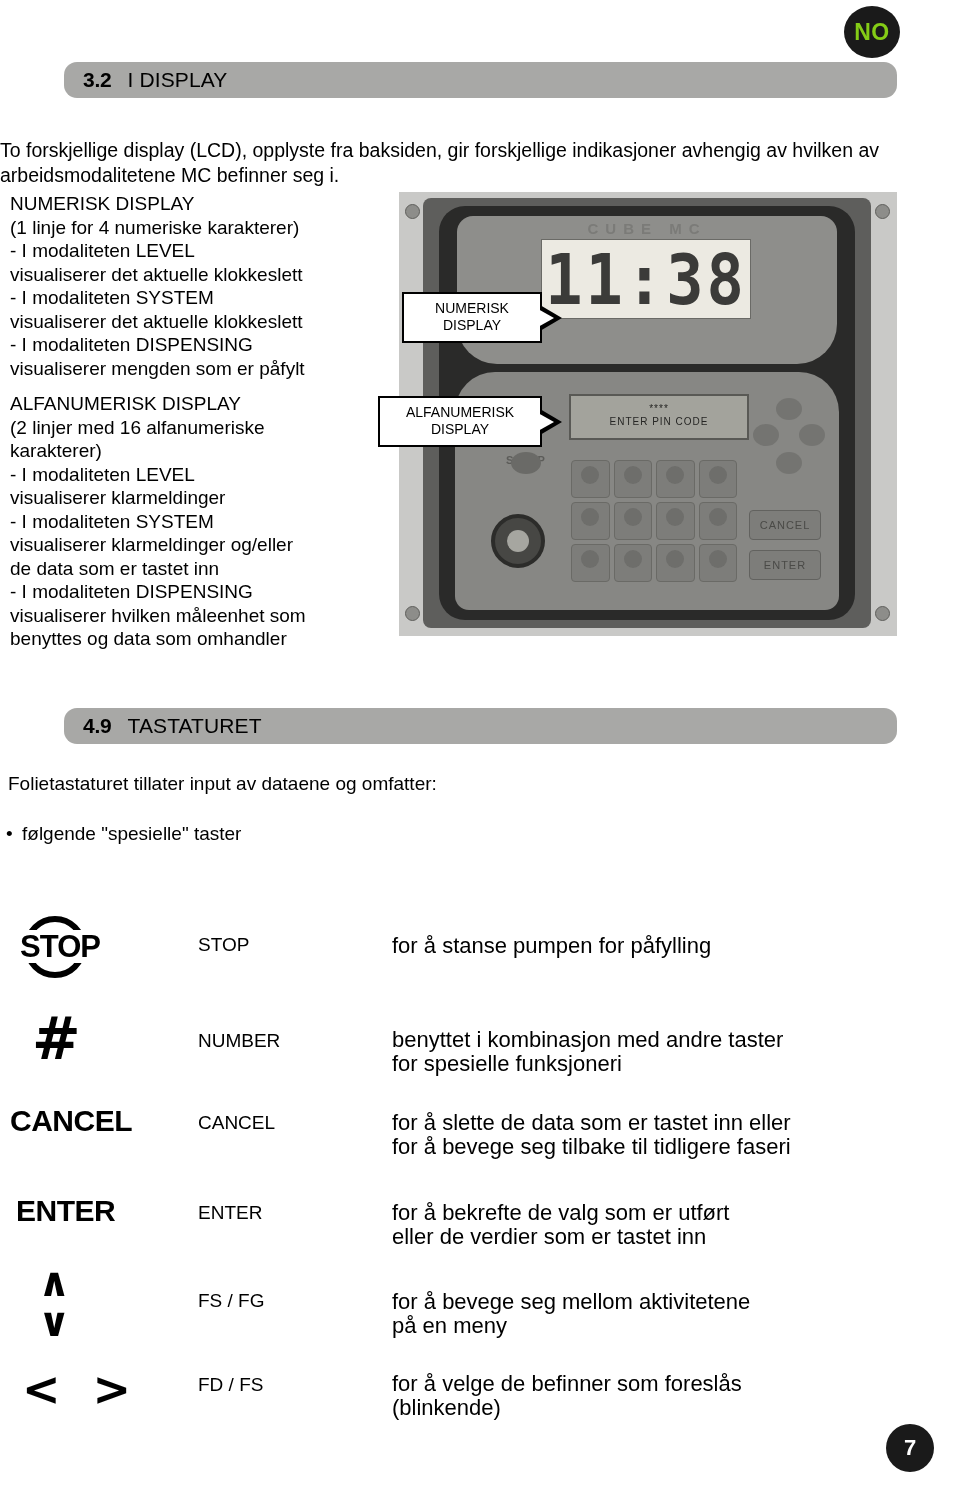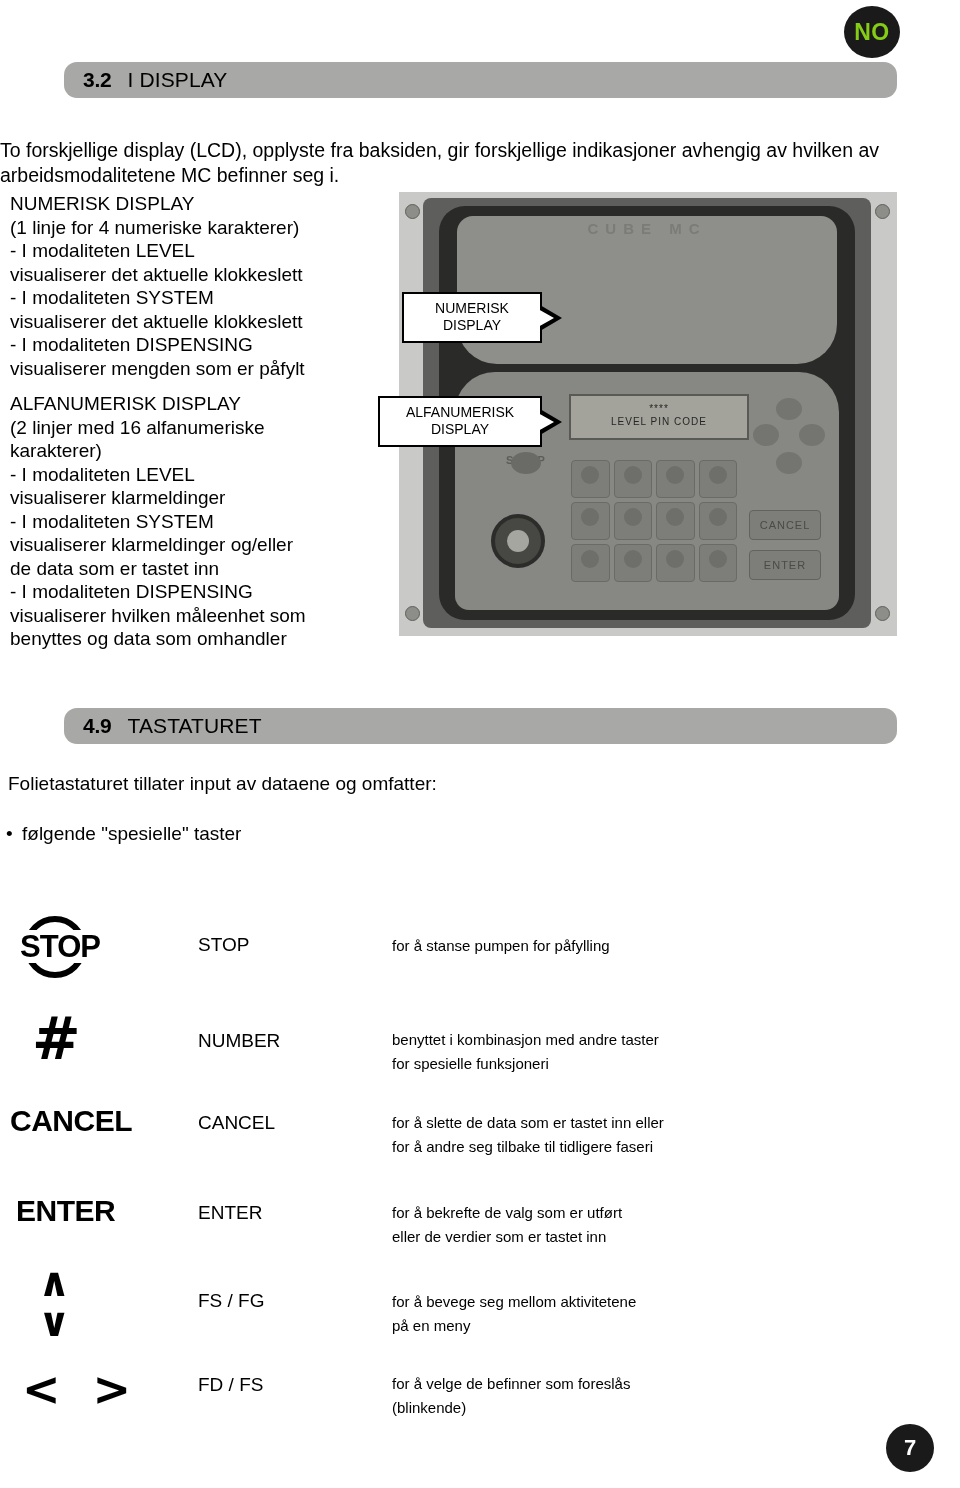--- a/index.html
+++ b/index.html
@@ -338,21 +338,21 @@
     color: #000;
   }
   .key-name {
     position: absolute;
     left: 198px;
     font-size: 19px;
   }
   .key-desc {
     position: absolute;
     left: 392px;
-    font-size: 15px;
+    font-size: 22px;
     line-height: 24px;
     white-space: pre-line;
     width: 520px;
   }
 
   
   .glyph-stop {
     position: relative;
     width: 96px;
     height: 56px;
@@ -452,24 +452,27 @@
    de data som er tastet inn
 -  I modaliteten DISPENSING
    visualiserer hvilken måleenhet som
    benyttes og data som omhandler</div>
 
 <div class="photo">
   <div class="panel-frame"></div>
   <div class="bezel"></div>
   <div class="upper-face"></div>
   <div class="brandmark">CUBE MC</div>
+  <div class="num-lcd">
+    <span>11:38</span>
+  </div>
   <div class="lower-face"></div>
   <div class="alfa-lcd">
     <div>****</div>
-    <div>LEVEL PIN CODE</div>
+    <div>ENTER PIN CODE</div>
   </div>
   <div class="stop-knob-label">STOP</div>
   <div class="stop-knob"></div>
   <div class="big-button">
       <i></i>
     </div>
 
   <div class="keypad">
     <div class="key"></div>
     <div class="key"></div>
@@ -543,21 +546,21 @@
   </div>
   <div class="key-name" style="top:20px">NUMBER</div>
   <div class="key-desc" style="top:18px">benyttet i kombinasjon med andre taster
 for spesielle funksjoneri</div>
 </div>
 
 <div class="key-row" style="top:1104px">
   <div class="key-glyph glyph-word">CANCEL</div>
   <div class="key-name" style="top:8px">CANCEL</div>
   <div class="key-desc" style="top:7px">for å slette de data som er tastet inn eller
-for å andre seg tilbake til tidligere faseri</div>
+for å bevege seg tilbake til tidligere faseri</div>
 </div>
 
 <div class="key-row" style="top:1194px">
   <div class="key-glyph glyph-word" style="left:16px">ENTER</div>
   <div class="key-name" style="top:8px">ENTER</div>
   <div class="key-desc" style="top:7px">for å bekrefte de valg som er utført
 eller de verdier som er tastet inn</div>
 </div>
 
 <div class="key-row" style="top:1262px">

